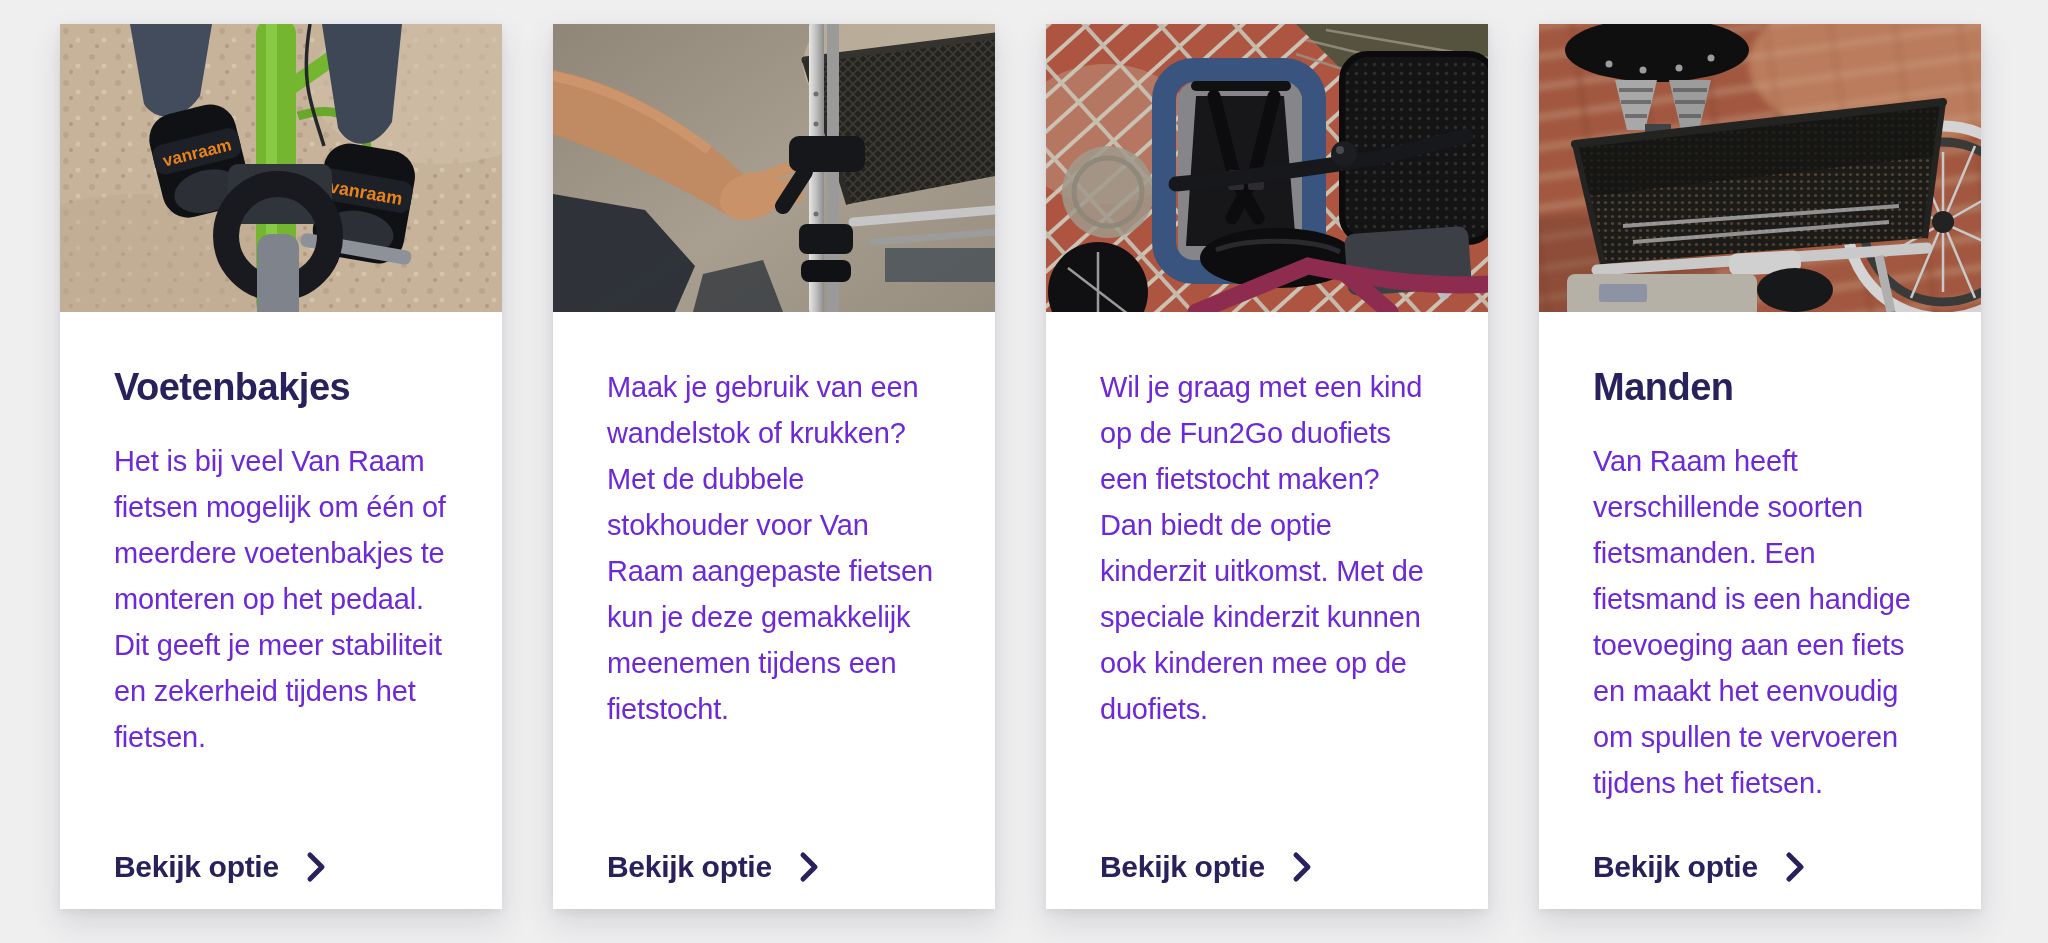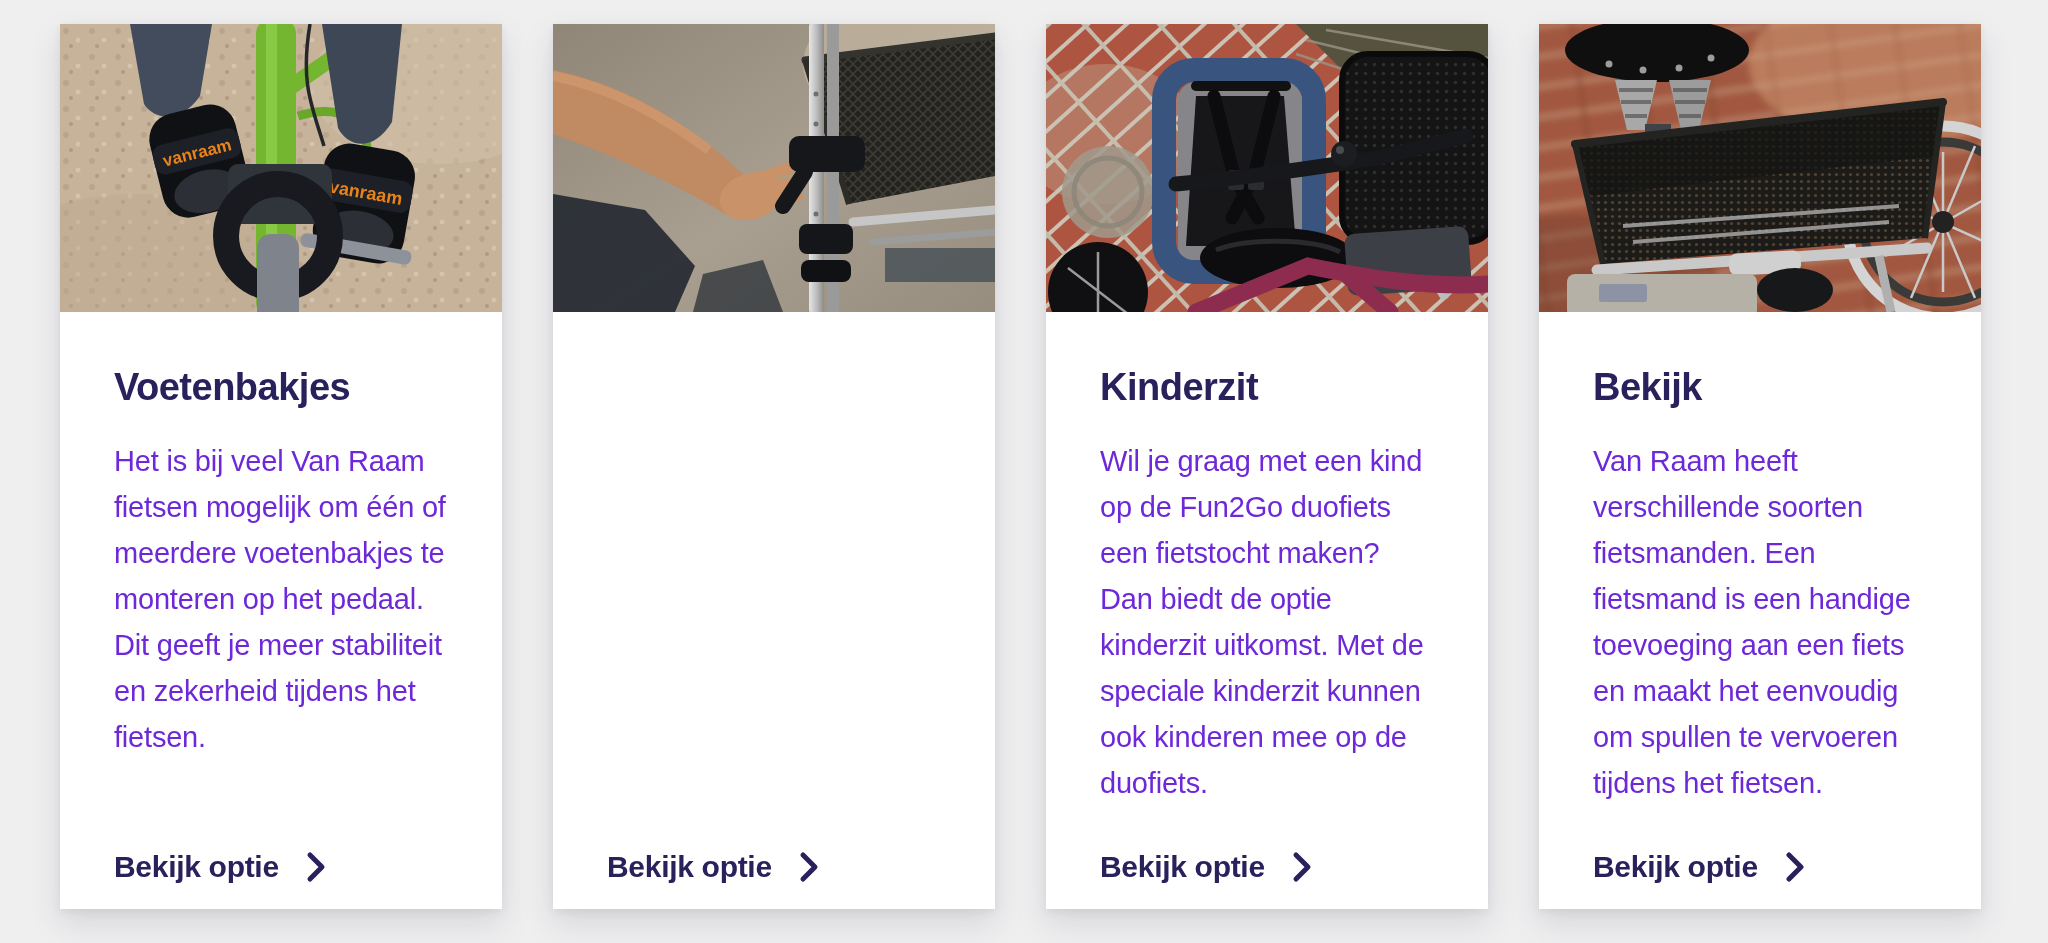--- a/index.html
+++ b/index.html
@@ -172,20 +172,21 @@
           <rect x="248" y="236" width="50" height="22" rx="8" fill="#101114"></rect>
           <path d="M0 46 C70 60 124 94 170 132 C188 148 198 158 206 166 L176 192 C142 172 90 142 0 110 Z" fill="#c08a62"></path>
           <path d="M0 52 C60 64 110 92 156 126" stroke="#d29a70" stroke-width="10" fill="none" opacity=".7"></path>
           <ellipse cx="198" cy="172" rx="32" ry="23" fill="#c99268" transform="rotate(-18 198 172)"></ellipse>
           <path d="M196 158 L242 142 M202 170 L248 156 M206 182 L244 172" stroke="#c99268" stroke-width="12" stroke-linecap="round"></path>
           <rect x="236" y="112" width="76" height="36" rx="10" fill="#16171a"></rect>
           <path d="M252 148 L230 182" stroke="#16171a" stroke-width="16" stroke-linecap="round"></path>
         </svg>
       </figure>
       <div class="card-body">
+        <p class="card-desc">Maak je gebruik van een wandelstok of krukken? Met de dubbele stokhouder voor Van Raam aangepaste fietsen kun je deze gemakkelijk meenemen tijdens een fietstocht.</p>
         <a class="card-cta">
           <span>Bekijk optie</span>
           <svg class="chev" width="20" height="34" viewBox="0 0 20 34">
             <polyline points="4,5 16,17 4,29" fill="none" stroke="#29215c" stroke-width="5" stroke-linecap="round" stroke-linejoin="round"></polyline>
           </svg>
         </a>
       </div>
     </article>
 
     <article class="card">
@@ -224,21 +225,20 @@
           <circle cx="298" cy="130" r="13" fill="#1c1d20"></circle>
           <circle cx="294" cy="126" r="4" fill="#4a4b50"></circle>
           <ellipse cx="232" cy="234" rx="78" ry="30" fill="#0d0d0f"></ellipse>
           <path d="M170 226 C200 214 266 214 294 228" stroke="#2a2a2e" stroke-width="5" fill="none"></path>
           <rect x="300" y="206" width="124" height="62" rx="10" fill="#3c3f45" transform="rotate(-4 362 237)"></rect>
           <path d="M150 288 L262 242 C322 254 382 264 442 260" stroke="#8e2c50" stroke-width="17" fill="none" stroke-linecap="round"></path>
           <path d="M302 252 L344 288" stroke="#8e2c50" stroke-width="17" stroke-linecap="round"></path>
         </svg>
       </figure>
       <div class="card-body">
-        <h3 class="card-title">Kinderzit</h3>
         <p class="card-desc">Wil je graag met een kind op de Fun2Go duofiets een fietstocht maken? Dan biedt de optie kinderzit uitkomst. Met de speciale kinderzit kunnen ook kinderen mee op de duofiets.</p>
         <a class="card-cta">
           <span>Bekijk optie</span>
           <svg class="chev" width="20" height="34" viewBox="0 0 20 34">
             <polyline points="4,5 16,17 4,29" fill="none" stroke="#29215c" stroke-width="5" stroke-linecap="round" stroke-linejoin="round"></polyline>
           </svg>
         </a>
       </div>
     </article>
 
@@ -287,21 +287,21 @@
           <path d="M84 202 L360 182 M94 218 L350 198" stroke="#b9b9b9" stroke-width="4" opacity=".75"></path>
           <path d="M58 246 L388 224" stroke="#c9c9c9" stroke-width="11" stroke-linecap="round"></path>
           <path d="M122 252 L112 288 M340 232 L352 288" stroke="#b0b0b0" stroke-width="9"></path>
           <rect x="190" y="228" width="72" height="22" rx="8" fill="#d0d0d0" transform="rotate(-3 226 239)"></rect>
           <rect x="28" y="250" width="190" height="44" rx="8" fill="#b5b1a6"></rect>
           <rect x="60" y="260" width="48" height="18" rx="3" fill="#8d93a5"></rect>
           <ellipse cx="256" cy="266" rx="38" ry="22" fill="#17181a"></ellipse>
         </svg>
       </figure>
       <div class="card-body">
-        <h3 class="card-title">Bekijk</h3>
+        <h3 class="card-title">Manden</h3>
         <p class="card-desc">Van Raam heeft verschillende soorten fietsmanden. Een fietsmand is een handige toevoeging aan een fiets en maakt het eenvoudig om spullen te vervoeren tijdens het fietsen.</p>
         <a class="card-cta">
           <span>Bekijk optie</span>
           <svg class="chev" width="20" height="34" viewBox="0 0 20 34">
             <polyline points="4,5 16,17 4,29" fill="none" stroke="#29215c" stroke-width="5" stroke-linecap="round" stroke-linejoin="round"></polyline>
           </svg>
         </a>
       </div>
     </article>
 

